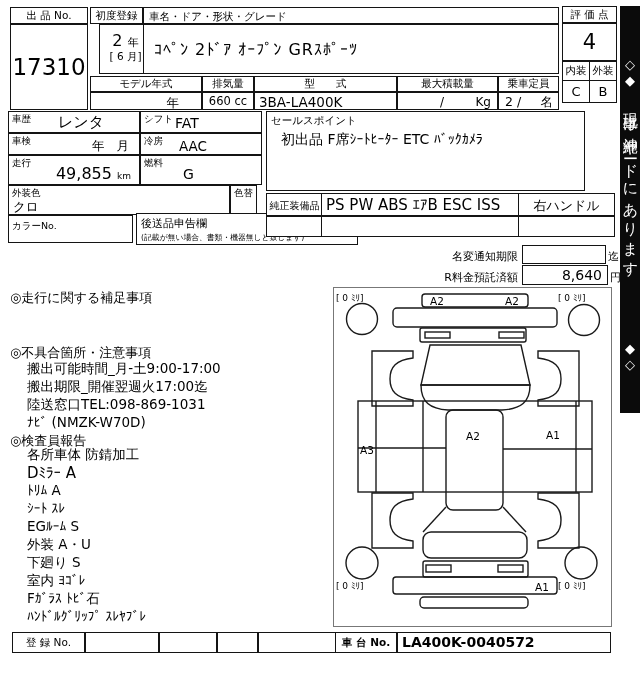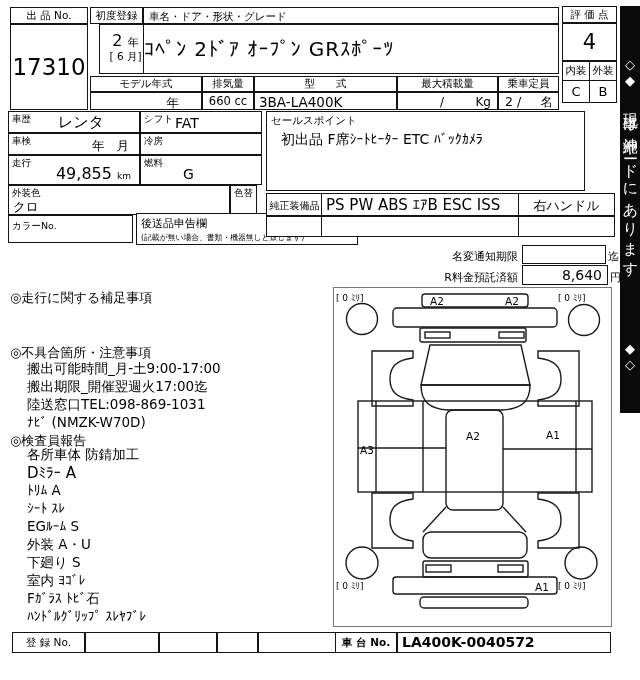--- a/index.html
+++ b/index.html
@@ -31,21 +31,21 @@
 <div class="a b cen lab" style="left:10px;top:7px;width:78px;height:17px;">出 品 No.</div>
 <div class="a b cen" style="left:10px;top:24px;width:78px;height:86px;font-size:23px;">17310</div>
 
 <div class="a b cen lab" style="left:90px;top:7px;width:53px;height:17px;">初度登録</div>
 <div class="a b" style="left:90px;top:24px;width:53px;height:50px;margin-left:9px;">
   <div style="text-align:center;margin-top:6px;"><span style="font-size:16px;">2</span> <span style="font-size:11px;">年</span></div>
   <div style="text-align:center;font-size:10.5px;">[ 6 月]</div>
 </div>
 
 <div class="a b lab" style="left:143px;top:7px;width:416px;height:17px;padding:2px 0 0 5px;">車名・ドア・形状・グレード</div>
-<div class="a b" style="left:143px;top:24px;width:416px;height:50px;font-size:20px;letter-spacing:1px;display:flex;align-items:center;white-space:nowrap;text-align:right;">ｺﾍﾟﾝ 2ﾄﾞｱ ｵｰﾌﾟﾝ GRｽﾎﾟｰﾂ</div>
+<div class="a b" style="left:143px;top:24px;width:416px;height:50px;font-size:16px;letter-spacing:1px;display:flex;align-items:center;padding-left:10px;white-space:nowrap;text-align:right;">ｺﾍﾟﾝ 2ﾄﾞｱ ｵｰﾌﾟﾝ GRｽﾎﾟｰﾂ</div>
 
 <div class="a b cen lab" style="left:90px;top:76px;width:112px;height:16px;">モデル年式</div>
 <div class="a b cen lab" style="left:202px;top:76px;width:52px;height:16px;">排気量</div>
 <div class="a b cen lab" style="left:254px;top:76px;width:143px;height:16px;">型　　式</div>
 <div class="a b cen lab" style="left:397px;top:76px;width:101px;height:16px;">最大積載量</div>
 <div class="a b cen lab" style="left:498px;top:76px;width:61px;height:16px;">乗車定員</div>
 
 <div class="a b" style="left:90px;top:92px;width:112px;height:18px;font-size:12.5px;text-align:right;padding:2px 22px 0 0;">年</div>
 <div class="a b cen" style="left:202px;top:92px;width:52px;height:18px;font-size:11.5px;">660 cc</div>
 <div class="a b" style="left:254px;top:92px;width:143px;height:18px;font-size:13.5px;padding:1px 0 0 4px;white-space:nowrap;">3BA-LA400K</div>
@@ -82,20 +82,21 @@
   <div style="padding:3px 0 0 34px;font-size:14px;">FAT</div>
 </div>
 <div class="a b" style="left:8px;top:133px;width:132px;height:22px;">
   <span class="corner">車検</span>
   <div style="padding:4px 10px 0 0;font-size:12.5px;text-align:right;">
     <span>年</span>&nbsp;&nbsp;&nbsp;<span>月</span>
   </div>
 </div>
 <div class="a b" style="left:140px;top:133px;width:122px;height:22px;">
   <span class="corner">冷房</span>
+  <div style="padding:4px 0 0 38px;font-size:13.5px;">AAC</div>
 </div>
 <div class="a b" style="left:8px;top:155px;width:132px;height:30px;">
   <span class="corner">走行</span>
   <div style="padding:8px 8px 0 0;text-align:right;">
     <span style="font-size:16px;">49,855</span>
     <span style="font-size:9px;">km</span>
   </div>
 </div>
 <div class="a b" style="left:140px;top:155px;width:122px;height:30px;">
   <span class="corner">燃料</span>

